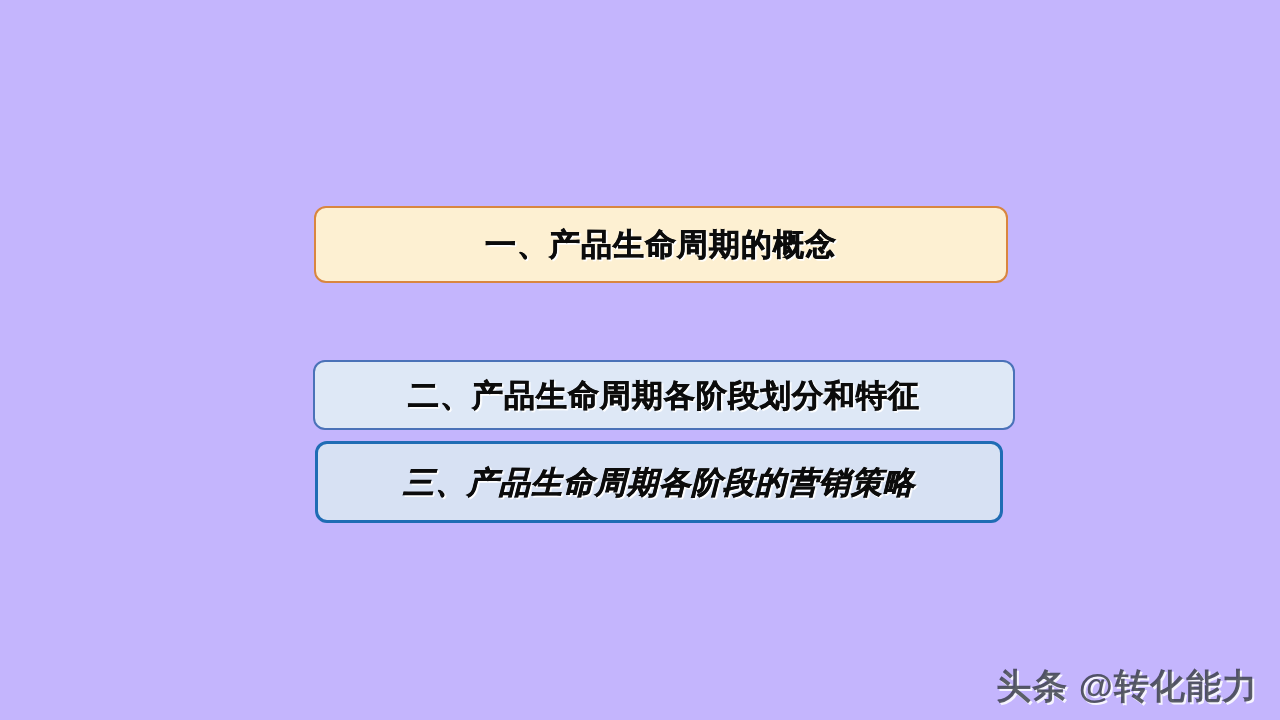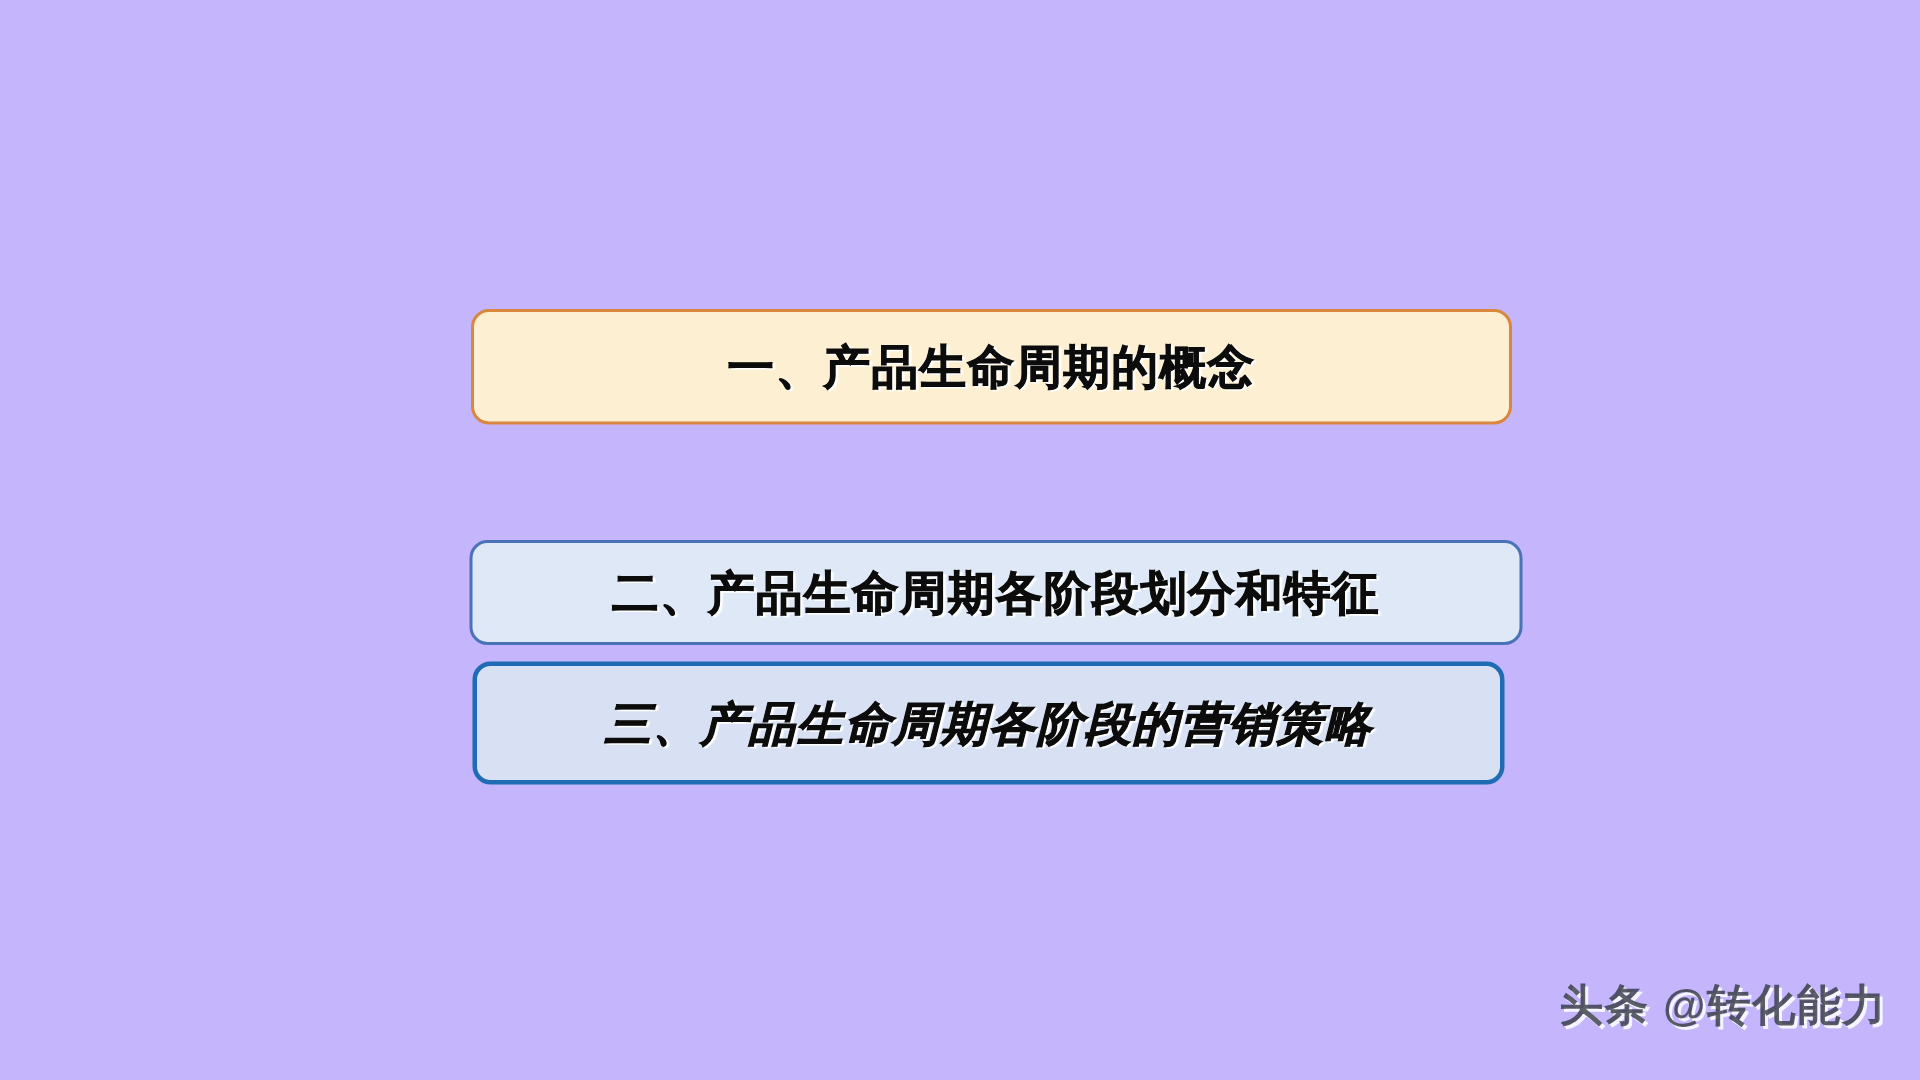--- a/index.html
+++ b/index.html
@@ -74,22 +74,22 @@
     height: 82px;
     border-width: 3px;
     border-color: #1f6cb4;
     background: #d7e1f3;
     font-style: italic;
   }
 
   #watermark {
     position: absolute;
     right: 22px;
-    bottom: 29px;
-    font-size: 29px;
+    bottom: 10px;
+    font-size: 35px;
     font-weight: 700;
     color: rgba(48, 52, 60, 0.78);
     letter-spacing: 1px;
     white-space: nowrap;
     text-shadow: 2px 2px 0 rgba(255,255,255,0.85);
     user-select: none;
   }
 </style>
 </head>
 <body>

